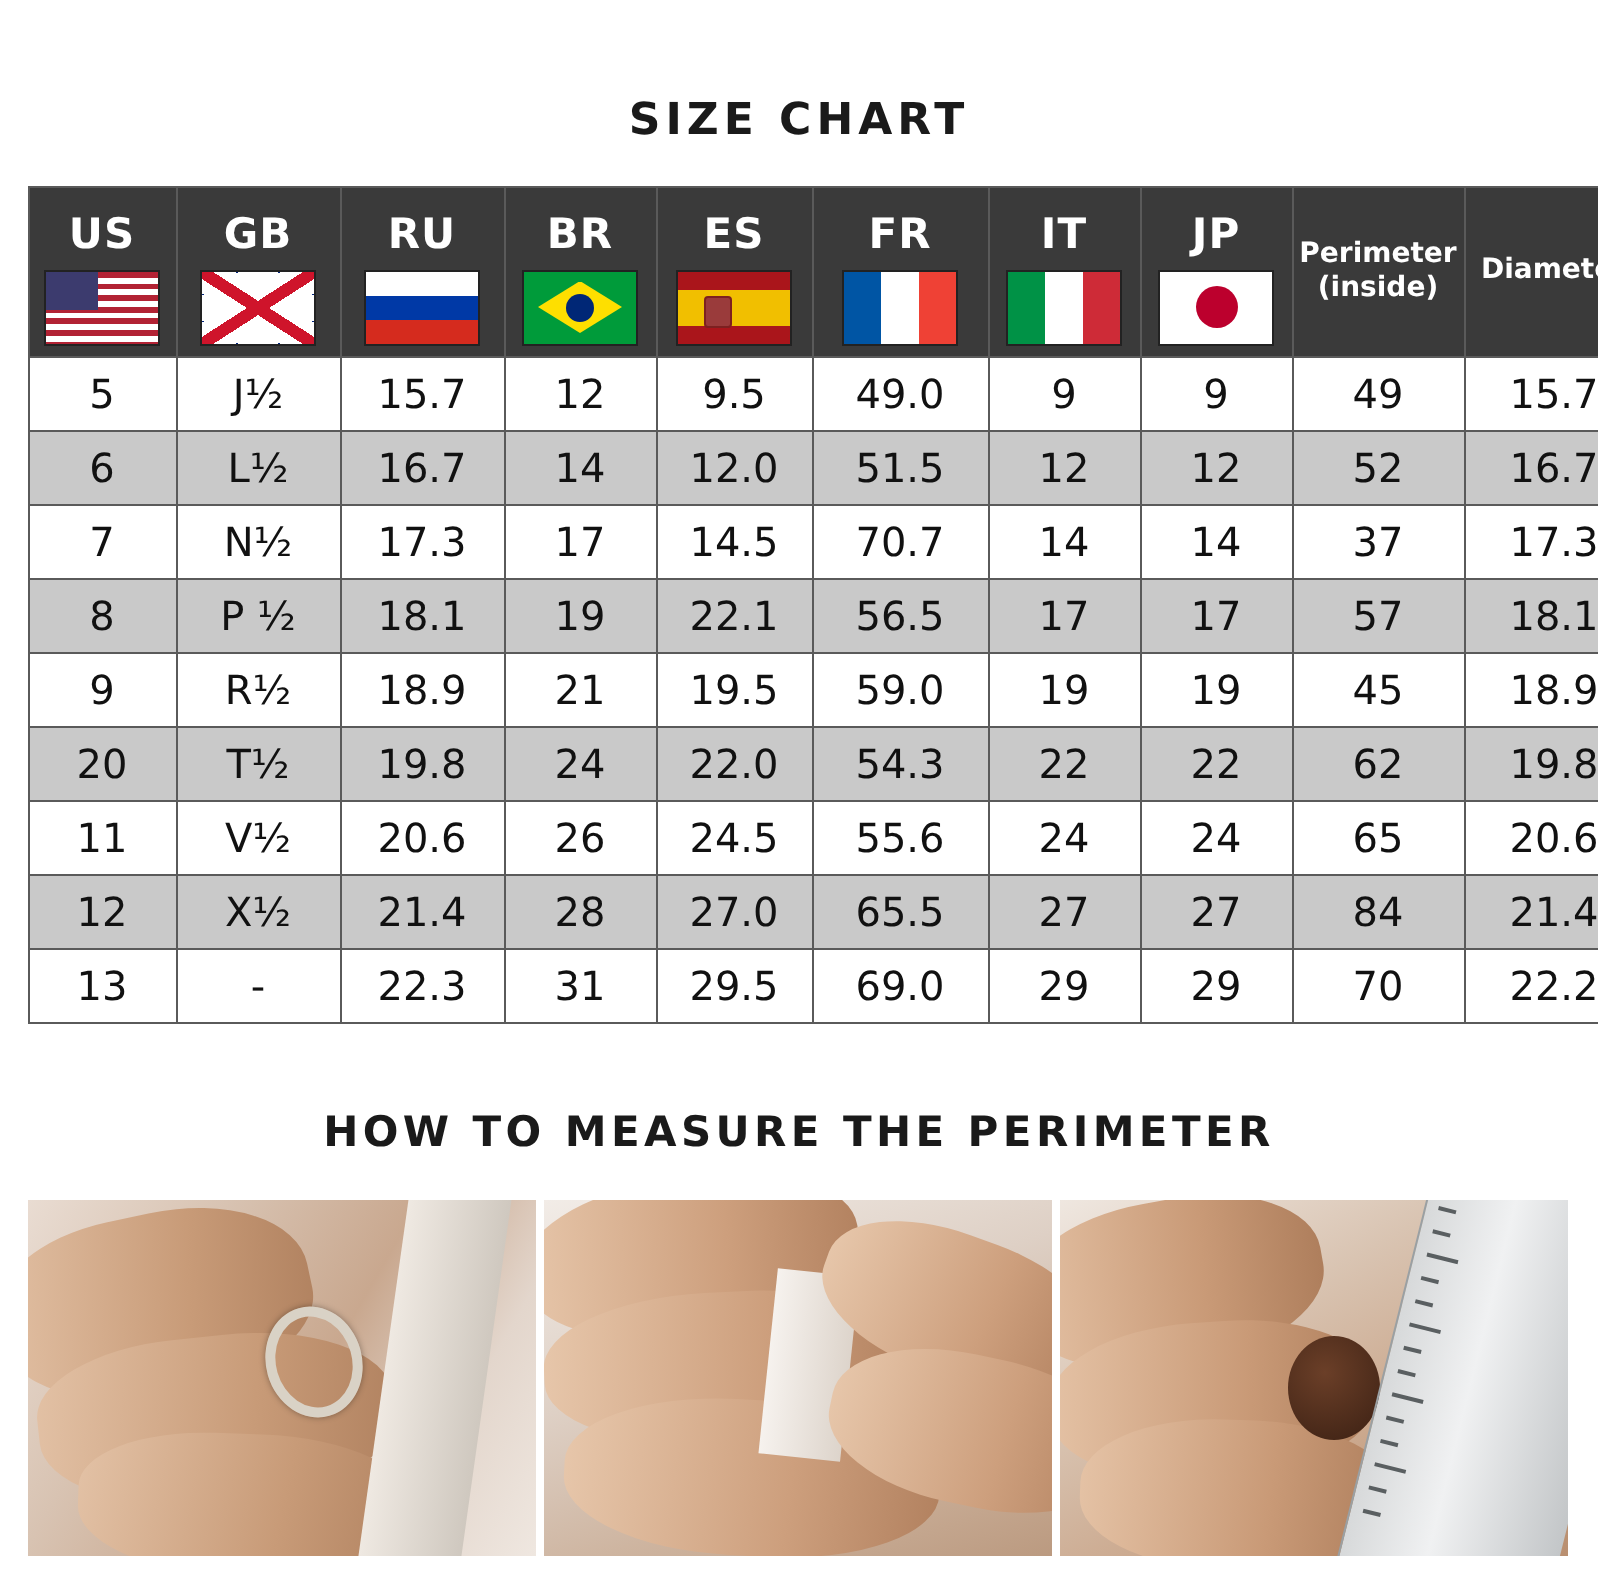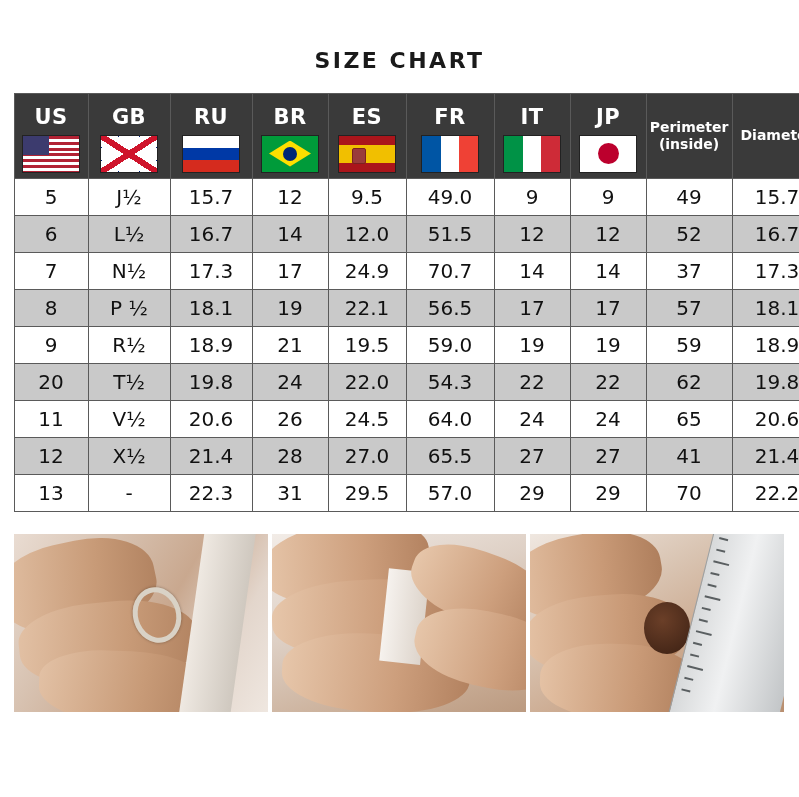--- a/index.html
+++ b/index.html
@@ -407,21 +407,21 @@
           <td>12</td>
           <td>12</td>
           <td>52</td>
           <td>16.7</td>
         </tr>
         <tr class="odd">
           <td>7</td>
           <td>N½</td>
           <td>17.3</td>
           <td>17</td>
-          <td>24.9</td>
+          <td>14.5</td>
           <td>70.7</td>
           <td>14</td>
           <td>14</td>
           <td>37</td>
           <td>17.3</td>
         </tr>
         <tr class="even">
           <td>8</td>
           <td>P ½</td>
           <td>18.1</td>
@@ -435,75 +435,76 @@
         </tr>
         <tr class="odd">
           <td>9</td>
           <td>R½</td>
           <td>18.9</td>
           <td>21</td>
           <td>19.5</td>
           <td>59.0</td>
           <td>19</td>
           <td>19</td>
-          <td>59</td>
+          <td>45</td>
           <td>18.9</td>
         </tr>
         <tr class="even">
           <td>20</td>
           <td>T½</td>
           <td>19.8</td>
           <td>24</td>
           <td>22.0</td>
           <td>54.3</td>
           <td>22</td>
           <td>22</td>
           <td>62</td>
           <td>19.8</td>
         </tr>
         <tr class="odd">
           <td>11</td>
           <td>V½</td>
           <td>20.6</td>
           <td>26</td>
           <td>24.5</td>
-          <td>64.0</td>
+          <td>55.6</td>
           <td>24</td>
           <td>24</td>
           <td>65</td>
           <td>20.6</td>
         </tr>
         <tr class="even">
           <td>12</td>
           <td>X½</td>
           <td>21.4</td>
           <td>28</td>
           <td>27.0</td>
           <td>65.5</td>
           <td>27</td>
           <td>27</td>
-          <td>41</td>
+          <td>84</td>
           <td>21.4</td>
         </tr>
         <tr class="odd">
           <td>13</td>
           <td>-</td>
           <td>22.3</td>
           <td>31</td>
           <td>29.5</td>
-          <td>57.0</td>
+          <td>69.0</td>
           <td>29</td>
           <td>29</td>
           <td>70</td>
           <td>22.2</td>
         </tr>
       </tbody>
     </table>
   </div>
 
+  <div class="subtitle">HOW TO MEASURE THE PERIMETER</div>
 
   <div class="photos">
 
     <div class="photo ph1">
       <div class="finger f1"></div>
       <div class="finger f2"></div>
       <div class="finger f3"></div>
       <div class="strip"></div>
       <div class="ring"></div>
     </div>

